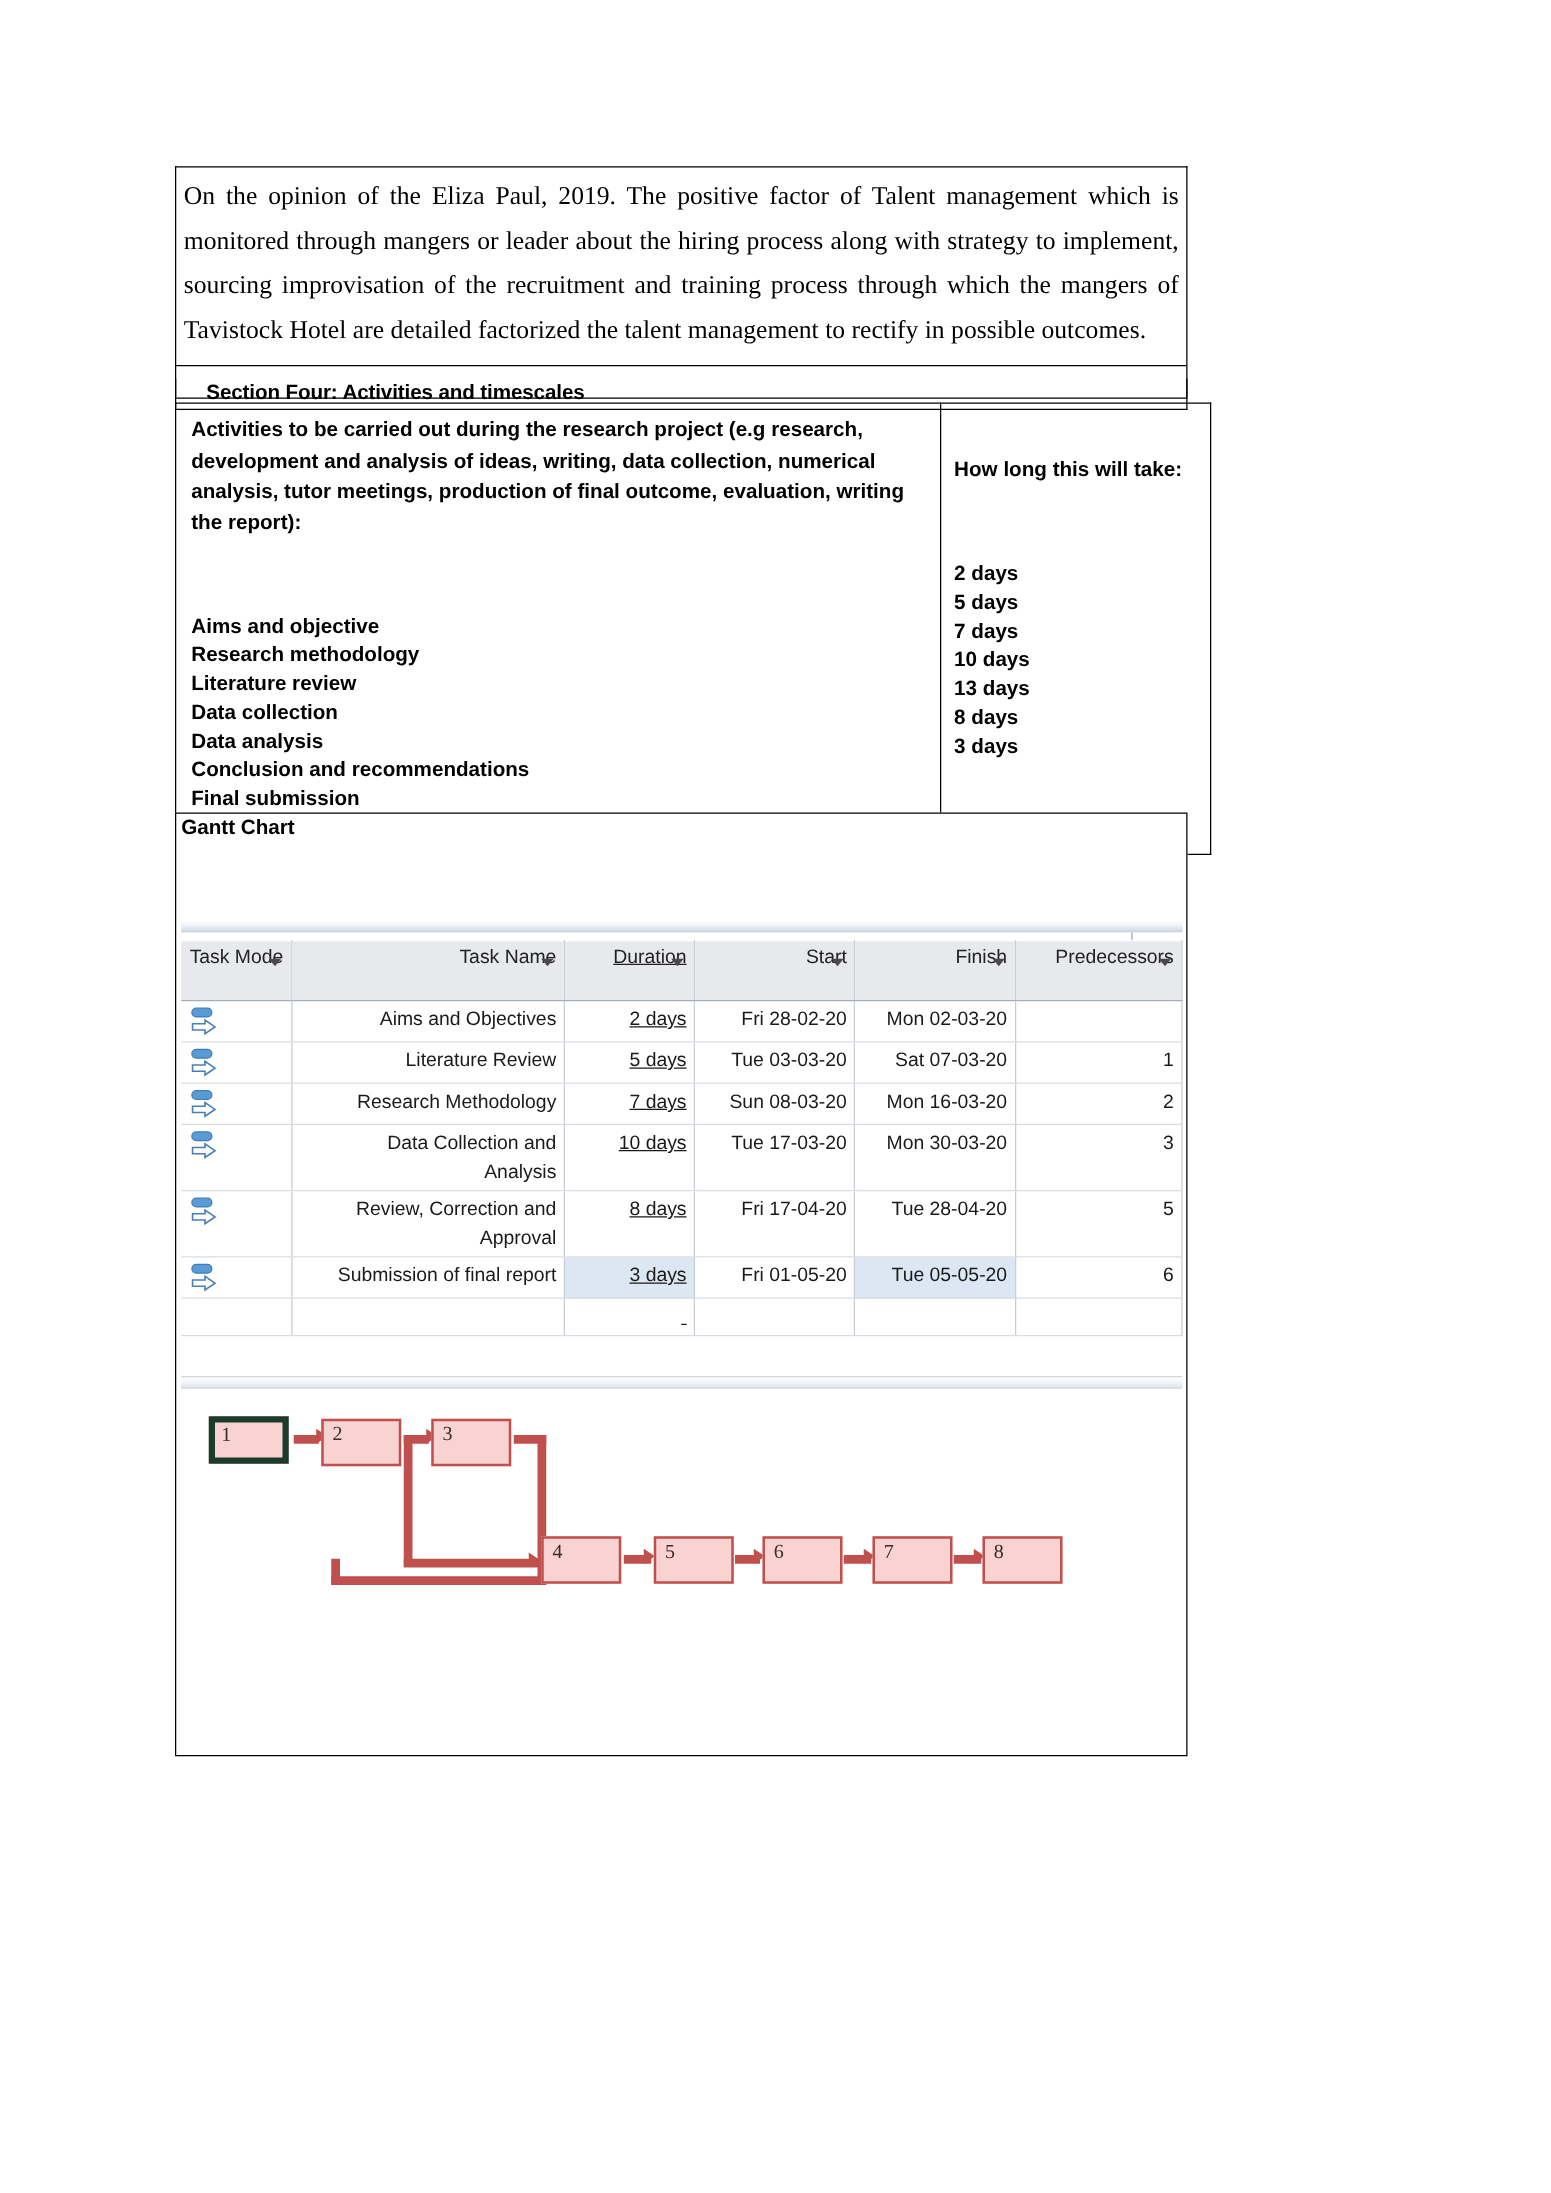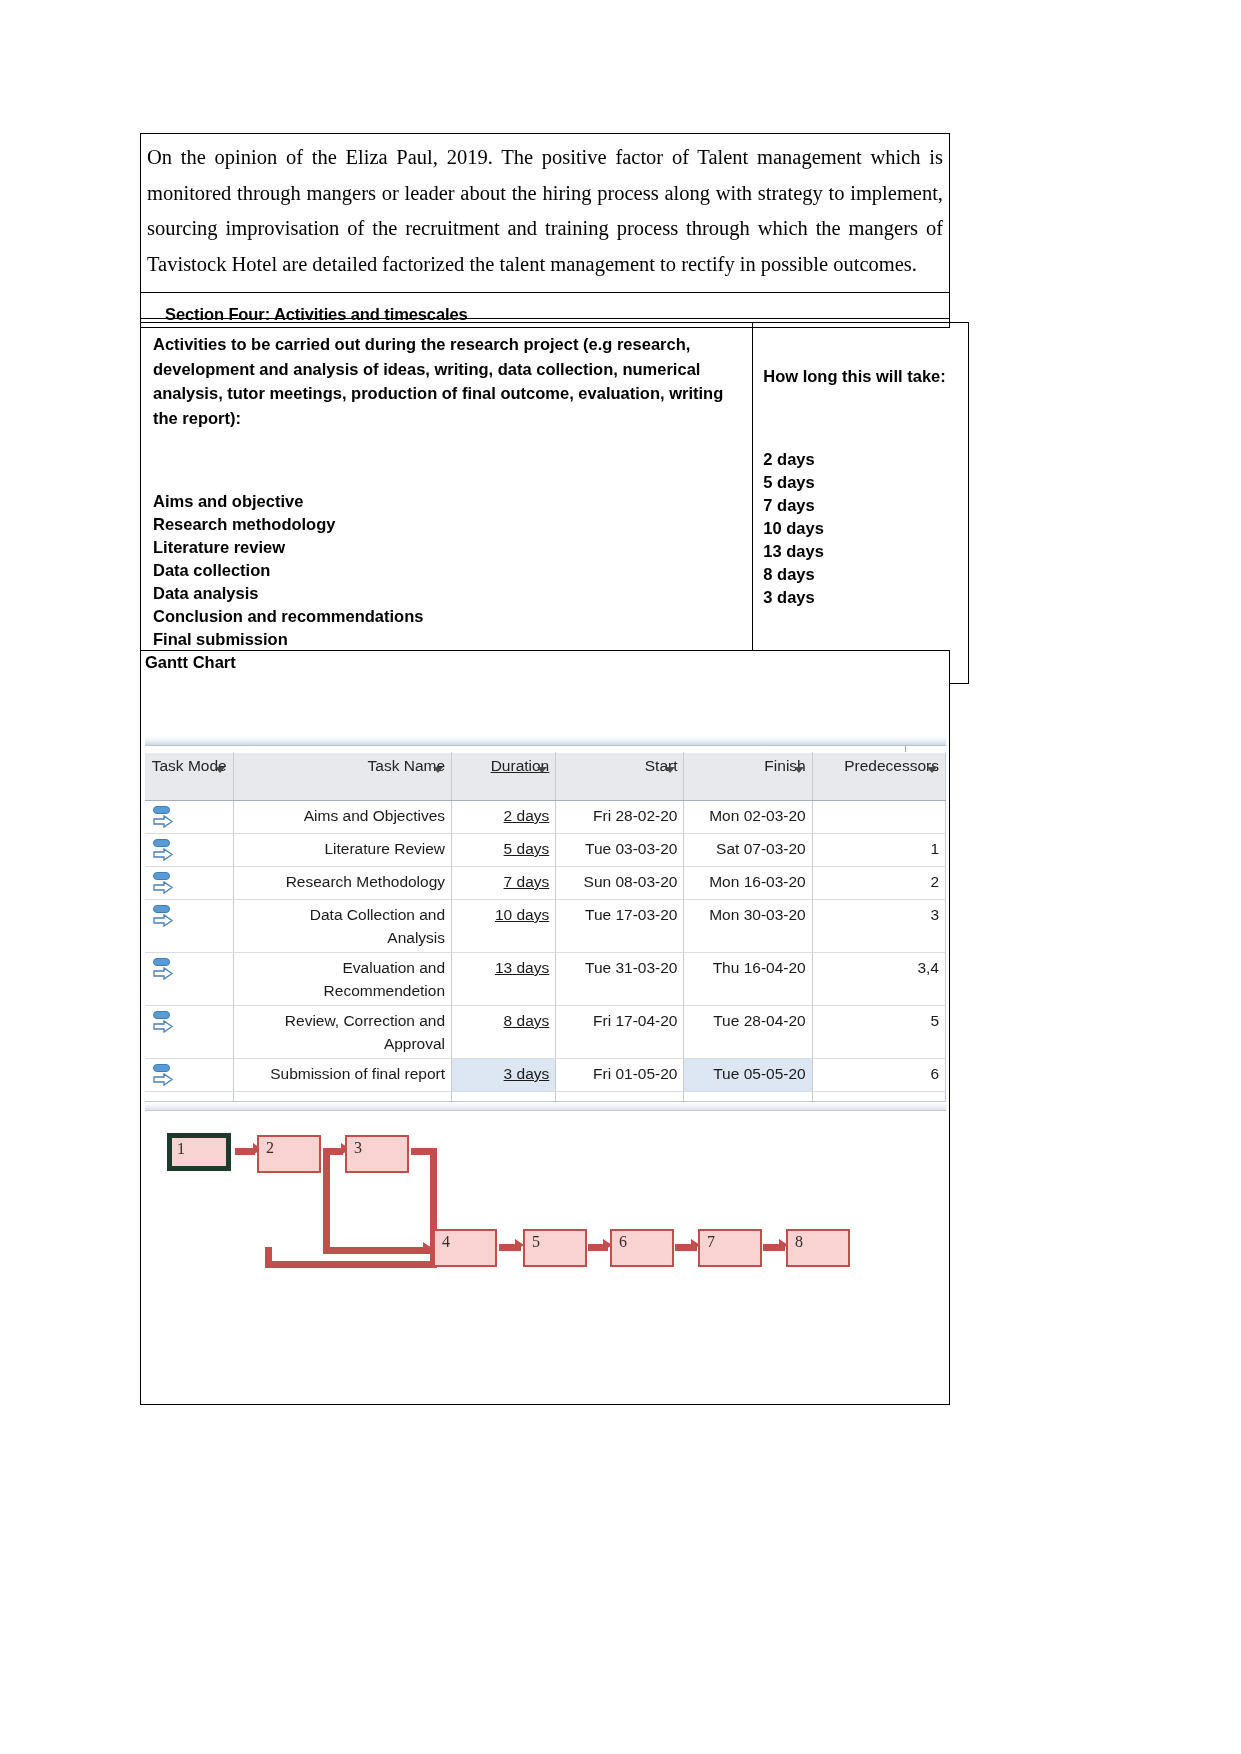--- a/index.html
+++ b/index.html
@@ -411,35 +411,20 @@
             </tr>
             <tr>
               <td class="col-mode mode-cell">
                 <div class="mode-icon">
                   <div class="mode-bar"></div>
                   <svg width="24" height="14" viewBox="0 0 24 14" style="position:absolute;left:2px;top:11px;">
                     <path d="M1 4 H11 V1 L19 6.5 L11 12 V9 H1 Z" fill="#ffffff" stroke="#4a7fb5" stroke-width="1.3"></path>
                   </svg>
                 </div>
               </td>
-              <td class="col-name task-name-cell">Evaluation and Recommendetion</td>
-              <td class="col-dur">13 days</td>
-              <td class="col-start">Tue 31-03-20</td>
-              <td class="col-fin">Thu 16-04-20</td>
-              <td class="col-pred">3,4</td>
-            </tr>
-            <tr>
-              <td class="col-mode mode-cell">
-                <div class="mode-icon">
-                  <div class="mode-bar"></div>
-                  <svg width="24" height="14" viewBox="0 0 24 14" style="position:absolute;left:2px;top:11px;">
-                    <path d="M1 4 H11 V1 L19 6.5 L11 12 V9 H1 Z" fill="#ffffff" stroke="#4a7fb5" stroke-width="1.3"></path>
-                  </svg>
-                </div>
-              </td>
               <td class="col-name task-name-cell">Review, Correction and Approval</td>
               <td class="col-dur">8 days</td>
               <td class="col-start">Fri 17-04-20</td>
               <td class="col-fin">Tue 28-04-20</td>
               <td class="col-pred">5</td>
             </tr>
             <tr>
               <td class="col-mode mode-cell">
                 <div class="mode-icon">
                   <div class="mode-bar"></div>

